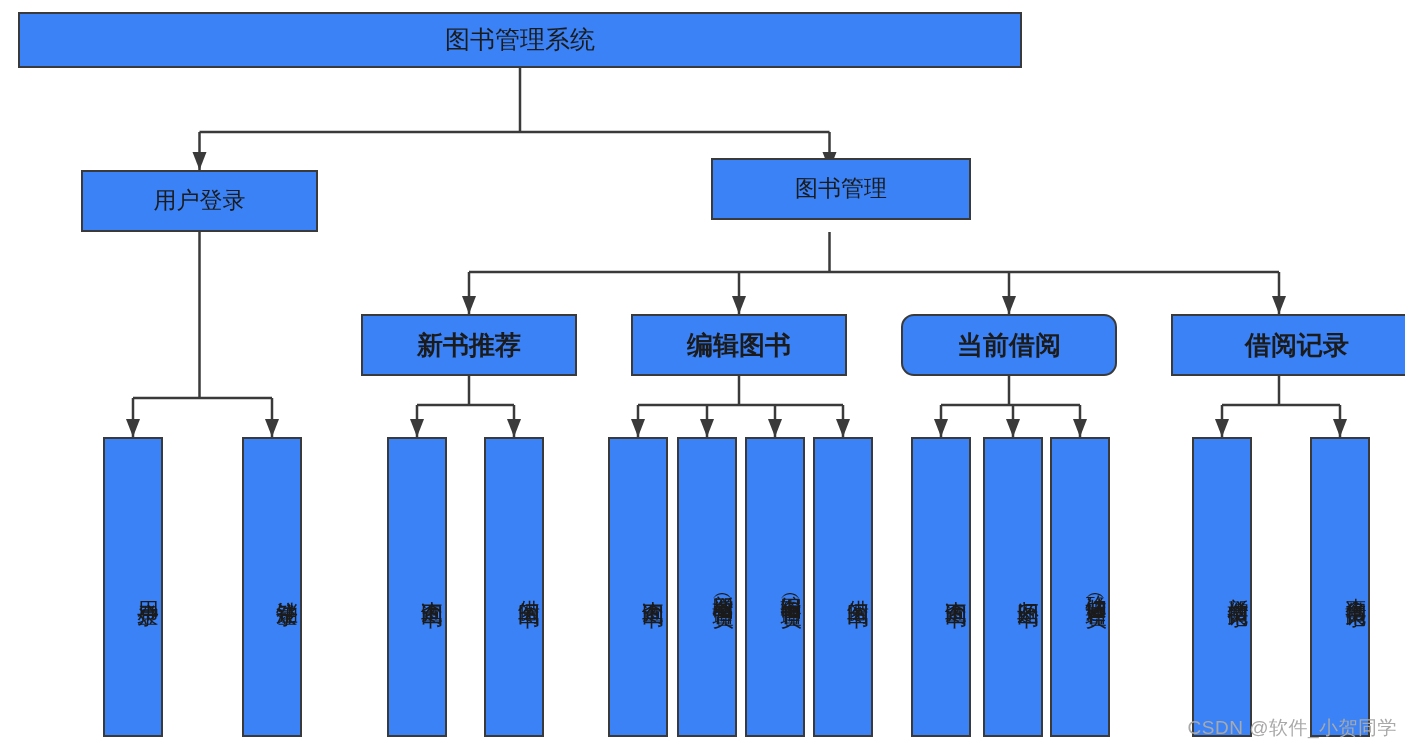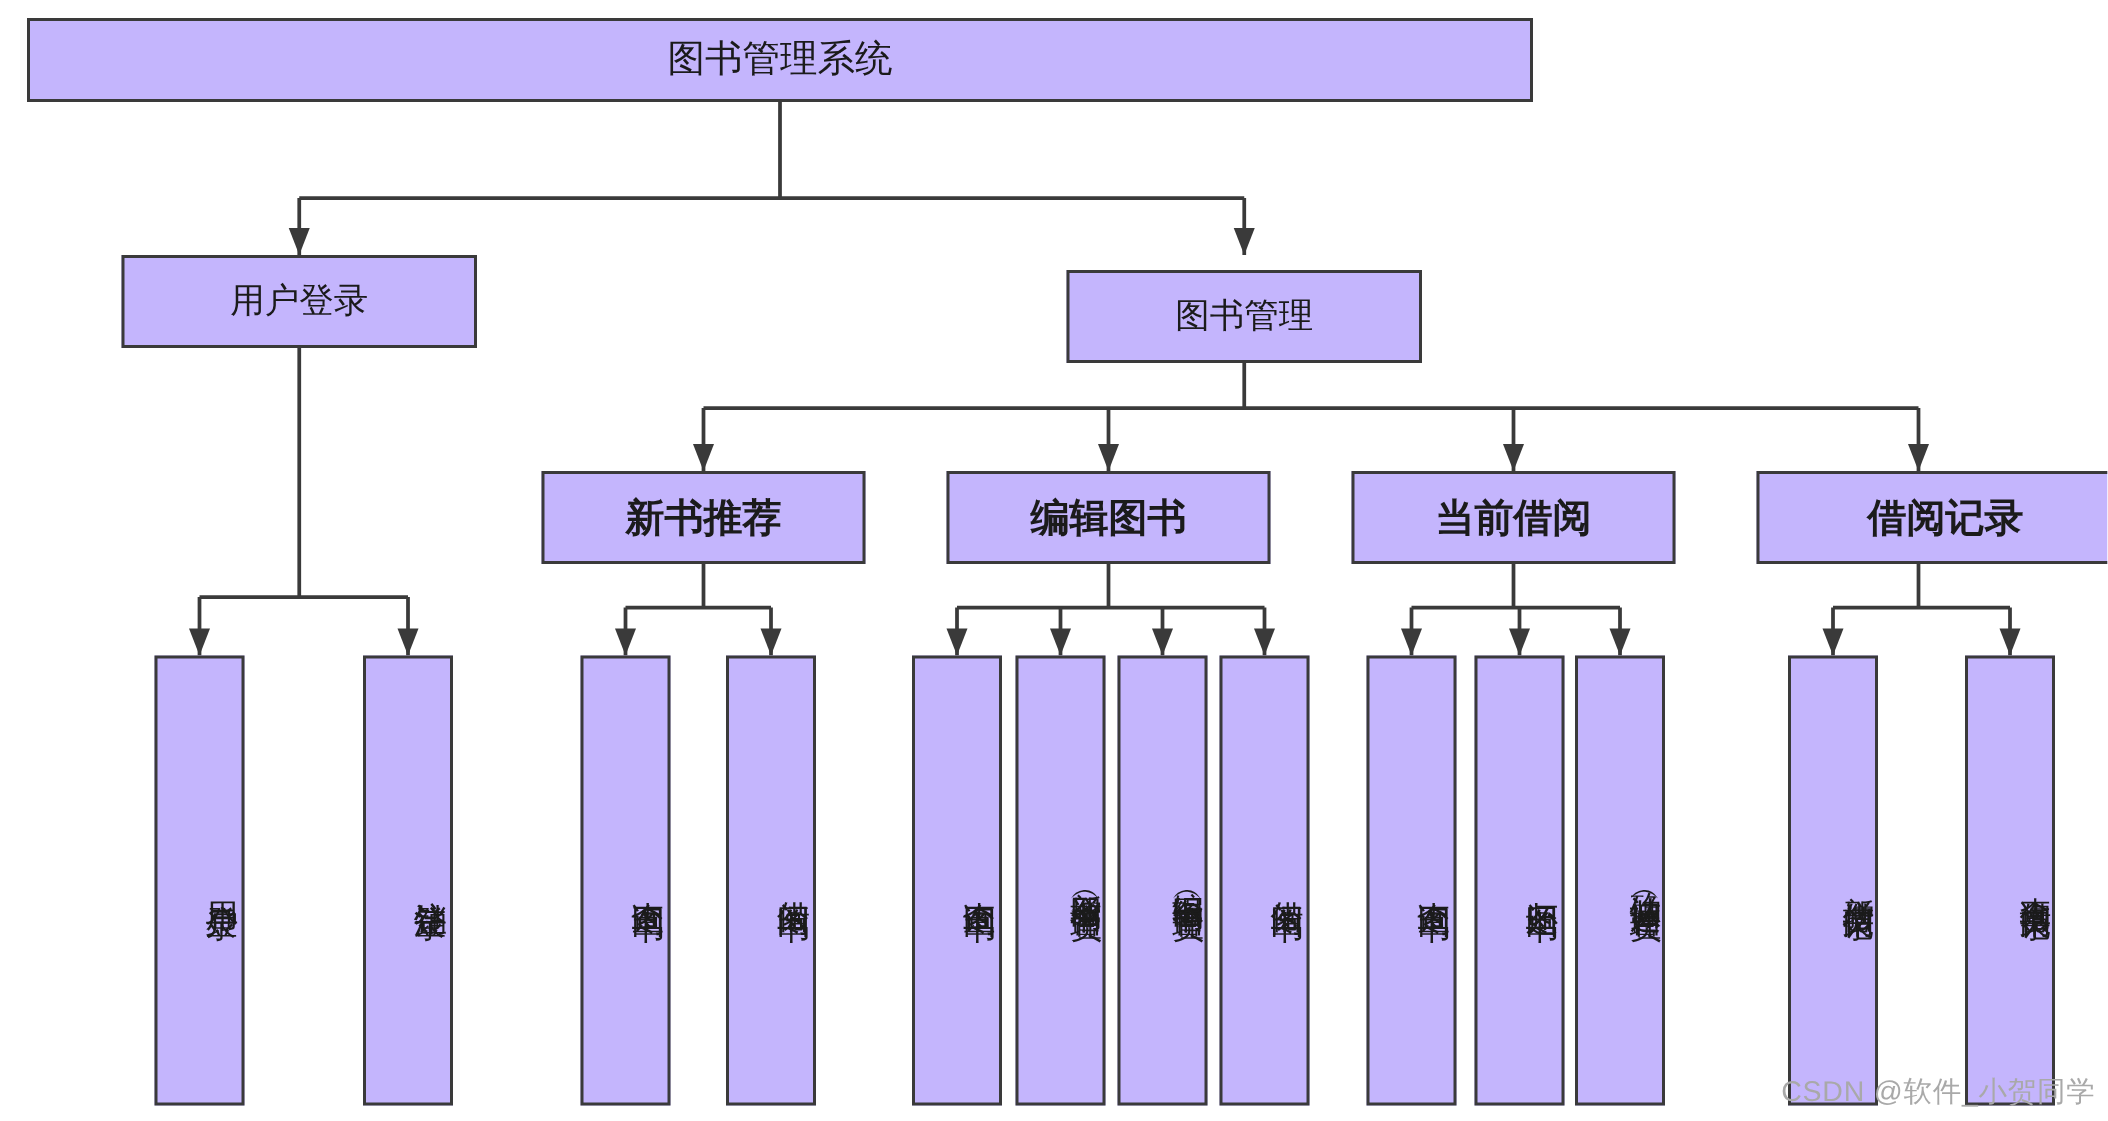--- a/index.html
+++ b/index.html
@@ -23,21 +23,21 @@
     left: 0;
     top: 0;
     width: 1405px;
     height: 747px;
     pointer-events: none;
   }
   .node {
     position: absolute;
     box-sizing: border-box;
     border: 2.5px solid #3a3a3a;
-    background: #c4b5fd;
+    background: #3b82f6;
     color: #1b1b1b;
     display: flex;
     align-items: center;
     justify-content: center;
     text-align: center;
     line-height: 1.18;
   }
   .node.level-0 { font-size: 25px; }
   .node.level-1 { font-size: 23px; }
   .node.level-2 { font-size: 26px; font-weight: bold; }
@@ -126,30 +126,30 @@
       <line x1="1340" y1="405" x2="1340" y2="437" stroke="#3a3a3a" stroke-width="2.5"></line>
       <polygon points="1333,419 1347,419 1340,437" fill="#3a3a3a"></polygon>
     </svg>
   <div id="nodes-layer">
       <div class="node level-0" style="left: 18px; top: 12px; width: 1004px; height: 56px;">
         <span>图书管理系统</span>
       </div>
       <div class="node level-1" style="left: 81px; top: 170px; width: 237px; height: 62px;">
         <span>用户登录</span>
       </div>
-      <div class="node level-1" style="left: 711px; top: 180px; width: 237px; height: 62px;">
+      <div class="node level-1" style="left: 711px; top: 158px; width: 260px; height: 62px;">
         <span>图书管理</span>
       </div>
       <div class="node level-2" style="left: 361px; top: 314px; width: 216px; height: 62px;">
         <span>新书推荐</span>
       </div>
       <div class="node level-2" style="left: 631px; top: 314px; width: 216px; height: 62px;">
         <span>编辑图书</span>
       </div>
-      <div class="node level-2" style="left: 901px; top: 314px; width: 216px; height: 62px;">
+      <div class="node level-2" style="left: 901px; top: 314px; width: 216px; height: 62px; border-radius: 13px;">
         <span>当前借阅</span>
       </div>
       <div class="node level-2" style="left: 1171px; top: 314px; width: 252px; height: 62px;">
         <span>借阅记录</span>
       </div>
       <div class="node level-3 leaf" style="left: 103px; top: 437px; width: 60px; height: 300px;">
         <span>用户登录</span>
       </div>
       <div class="node level-3 leaf" style="left: 242px; top: 437px; width: 60px; height: 300px;">
         <span>注销登录</span>

